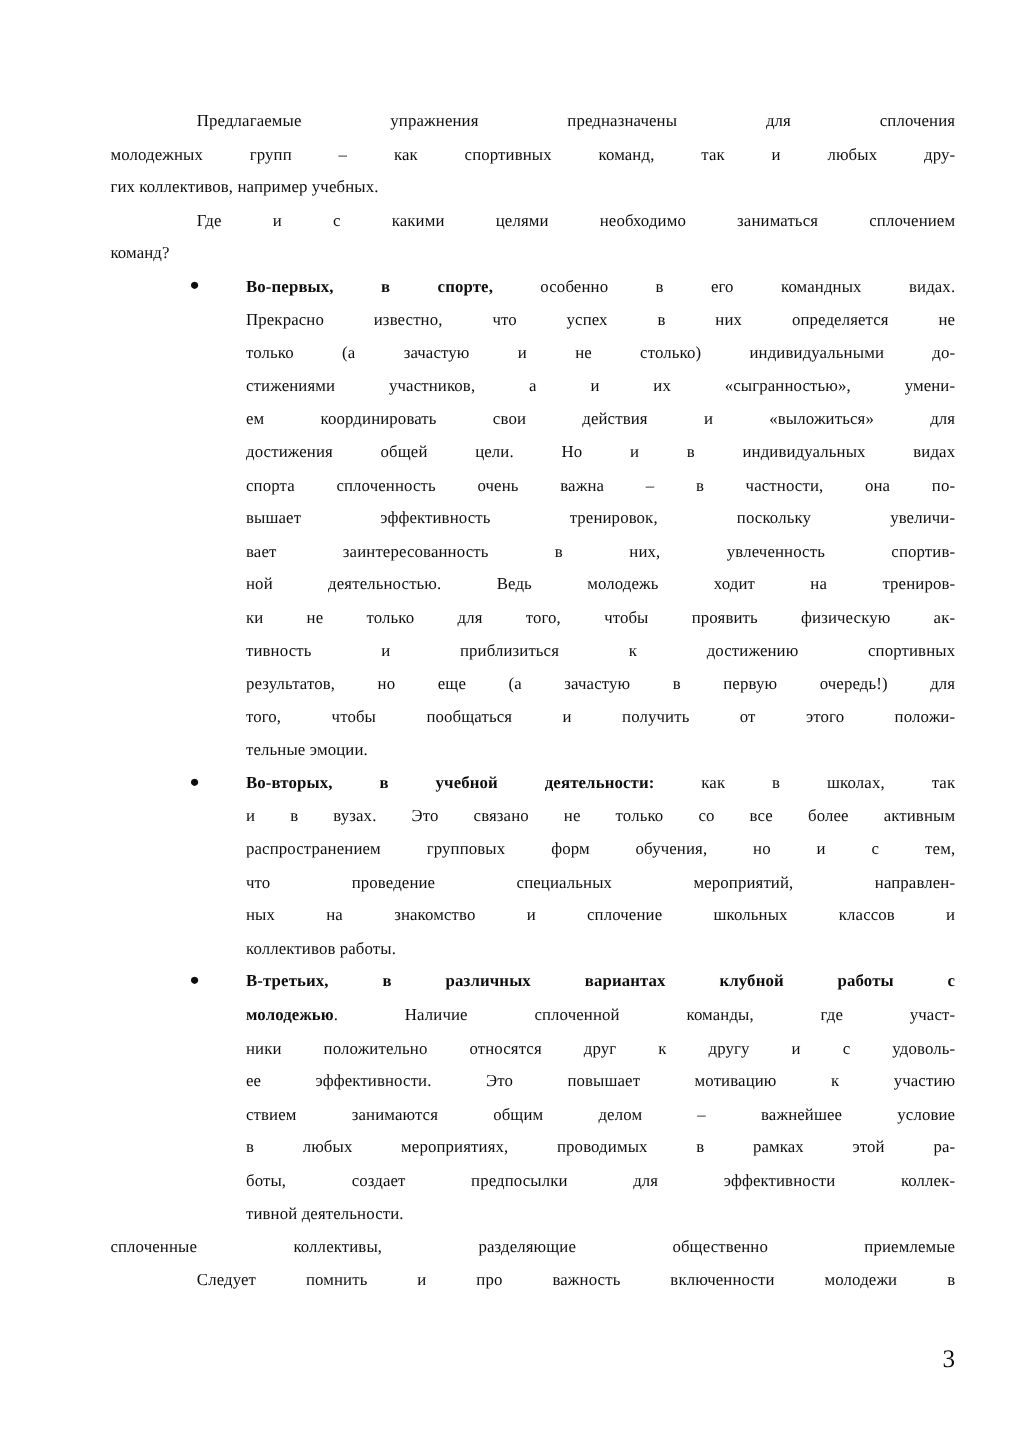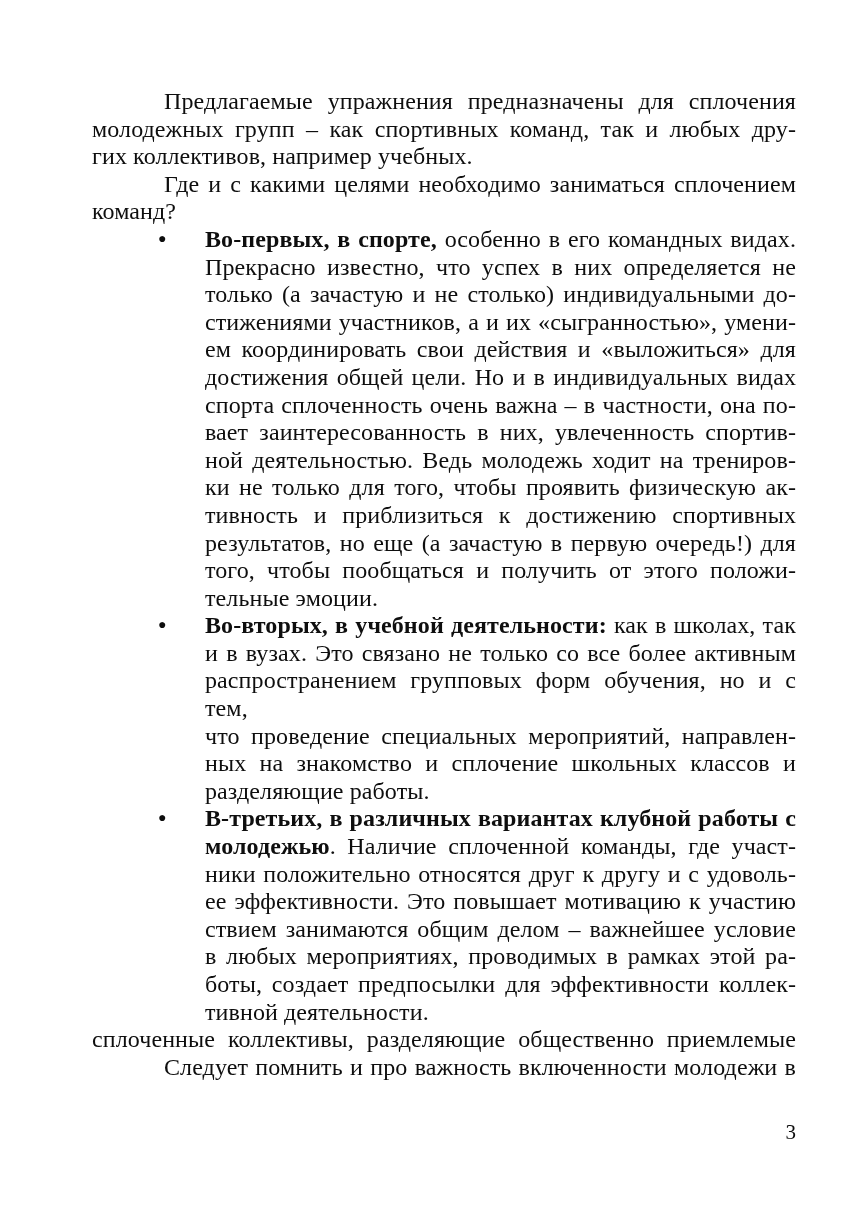--- a/index.html
+++ b/index.html
@@ -14,21 +14,21 @@
     background: #ffffff;
     color: #0e0e0e;
     overflow: hidden;
   }
   .text-area {
     position: absolute;
     left: 92px; top: 88px;
     width: 704px;
   }
   .line {
-    font-size: 24px;
+    font-size: 14px;
     line-height: 27.6px;
     text-align: justify;
     text-align-last: justify;
     letter-spacing: 0.1px;
   }
   .line.last { text-align-last: left; }
   .line.indent { text-indent: 72px; }
   .run.bold { font-weight: bold; }
   .block.bullet-item {
     position: relative;
@@ -67,36 +67,37 @@
       </div>
       <div class="block bullet-item">
         <span class="bullet-marker">●</span>
         <div class="line"><span class="run bold">Во-первых, в спорте,</span><span class="run"> особенно в его командных видах.</span></div>
         <div class="line"><span class="run">Прекрасно известно, что успех в них определяется не</span></div>
         <div class="line"><span class="run">только (а зачастую и не столько) индивидуальными до-</span></div>
         <div class="line"><span class="run">стижениями участников, а и их «сыгранностью», умени-</span></div>
         <div class="line"><span class="run">ем координировать свои действия и «выложиться» для</span></div>
         <div class="line"><span class="run">достижения общей цели. Но и в индивидуальных видах</span></div>
         <div class="line"><span class="run">спорта сплоченность очень важна – в частности, она по-</span></div>
+        <div class="line"><span class="run">вышает эффективность тренировок, поскольку увеличи-</span></div>
         <div class="line"><span class="run">вает заинтересованность в них, увлеченность спортив-</span></div>
         <div class="line"><span class="run">ной деятельностью. Ведь молодежь ходит на трениров-</span></div>
         <div class="line"><span class="run">ки не только для того, чтобы проявить физическую ак-</span></div>
         <div class="line"><span class="run">тивность и приблизиться к достижению спортивных</span></div>
         <div class="line"><span class="run">результатов, но еще (а зачастую в первую очередь!) для</span></div>
         <div class="line"><span class="run">того, чтобы пообщаться и получить от этого положи-</span></div>
         <div class="line last"><span class="run">тельные эмоции.</span></div>
       </div>
       <div class="block bullet-item">
         <span class="bullet-marker">●</span>
         <div class="line"><span class="run bold">Во-вторых, в учебной деятельности:</span><span class="run"> как в школах, так</span></div>
         <div class="line"><span class="run">и в вузах. Это связано не только со все более активным</span></div>
         <div class="line"><span class="run">распространением групповых форм обучения, но и с тем,</span></div>
         <div class="line"><span class="run">что проведение специальных мероприятий, направлен-</span></div>
         <div class="line"><span class="run">ных на знакомство и сплочение школьных классов и</span></div>
-        <div class="line last"><span class="run">разделяющие работы.</span></div>
+        <div class="line last"><span class="run">коллективов работы.</span></div>
       </div>
       <div class="block bullet-item">
         <span class="bullet-marker">●</span>
         <div class="line"><span class="run bold">В-третьих, в различных вариантах клубной работы с</span></div>
         <div class="line"><span class="run bold">молодежью</span><span class="run">. Наличие сплоченной команды, где участ-</span></div>
         <div class="line"><span class="run">ники положительно относятся друг к другу и с удоволь-</span></div>
         <div class="line"><span class="run">ее эффективности. Это повышает мотивацию к участию</span></div>
         <div class="line"><span class="run">ствием занимаются общим делом – важнейшее условие</span></div>
         <div class="line"><span class="run">в любых мероприятиях, проводимых в рамках этой ра-</span></div>
         <div class="line"><span class="run">боты, создает предпосылки для эффективности коллек-</span></div>

